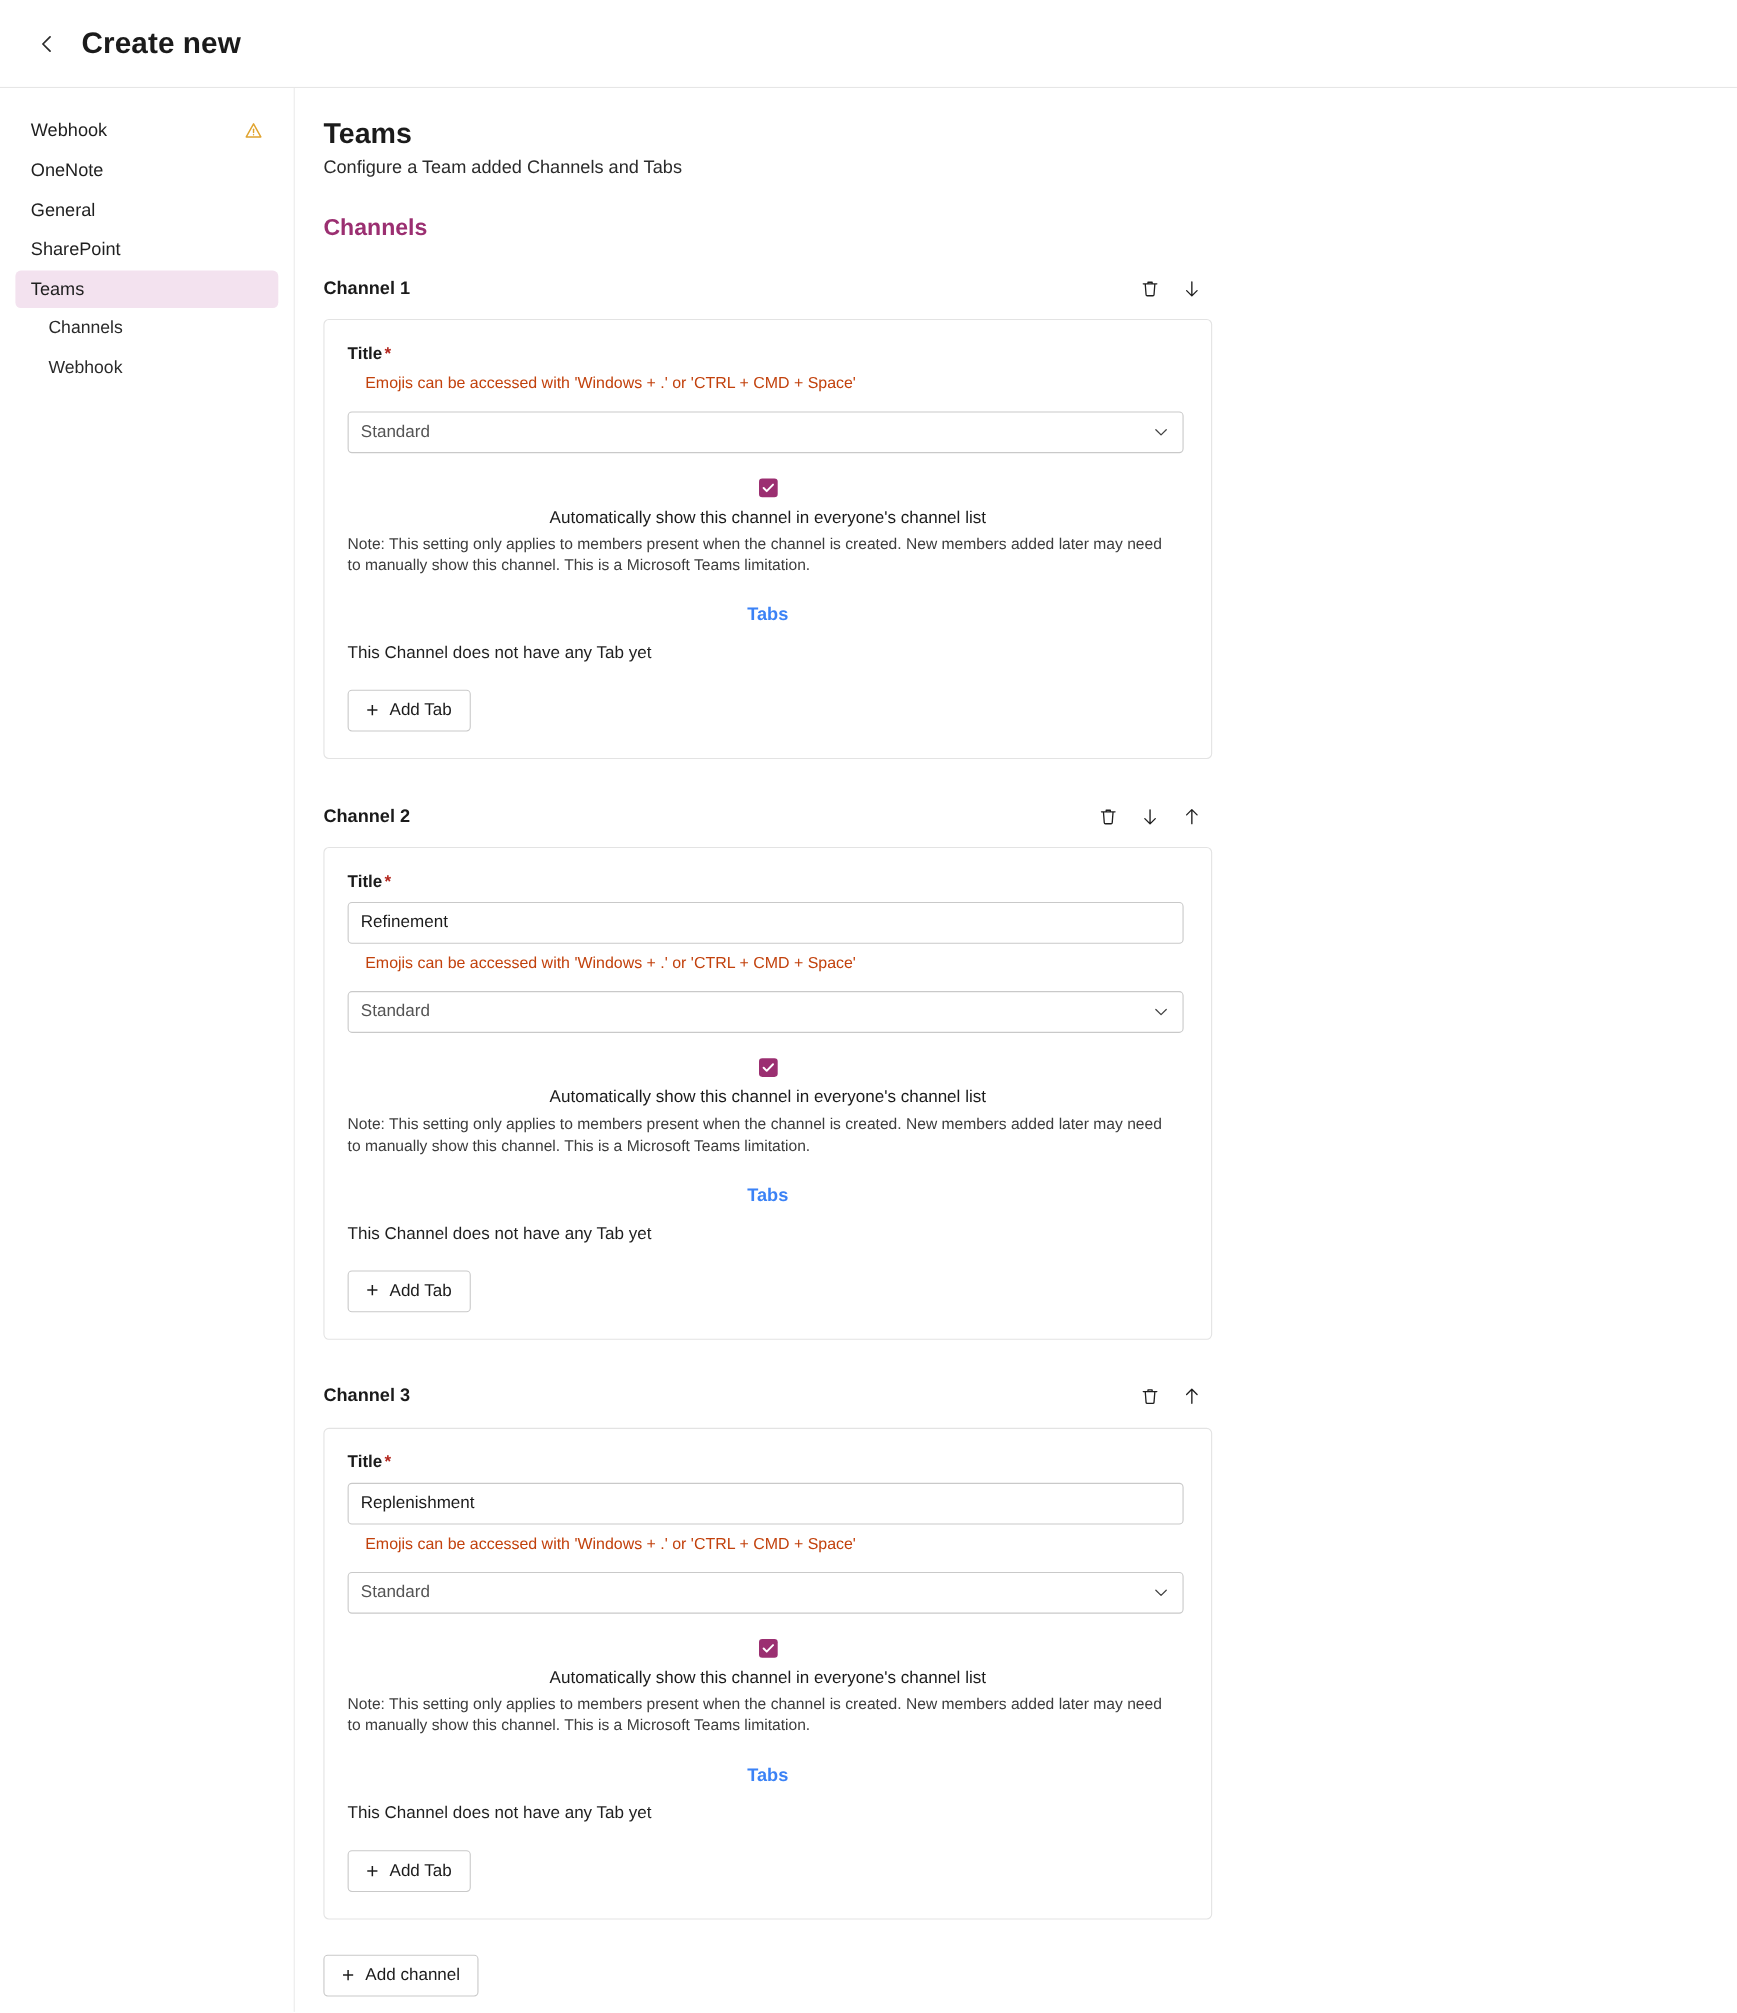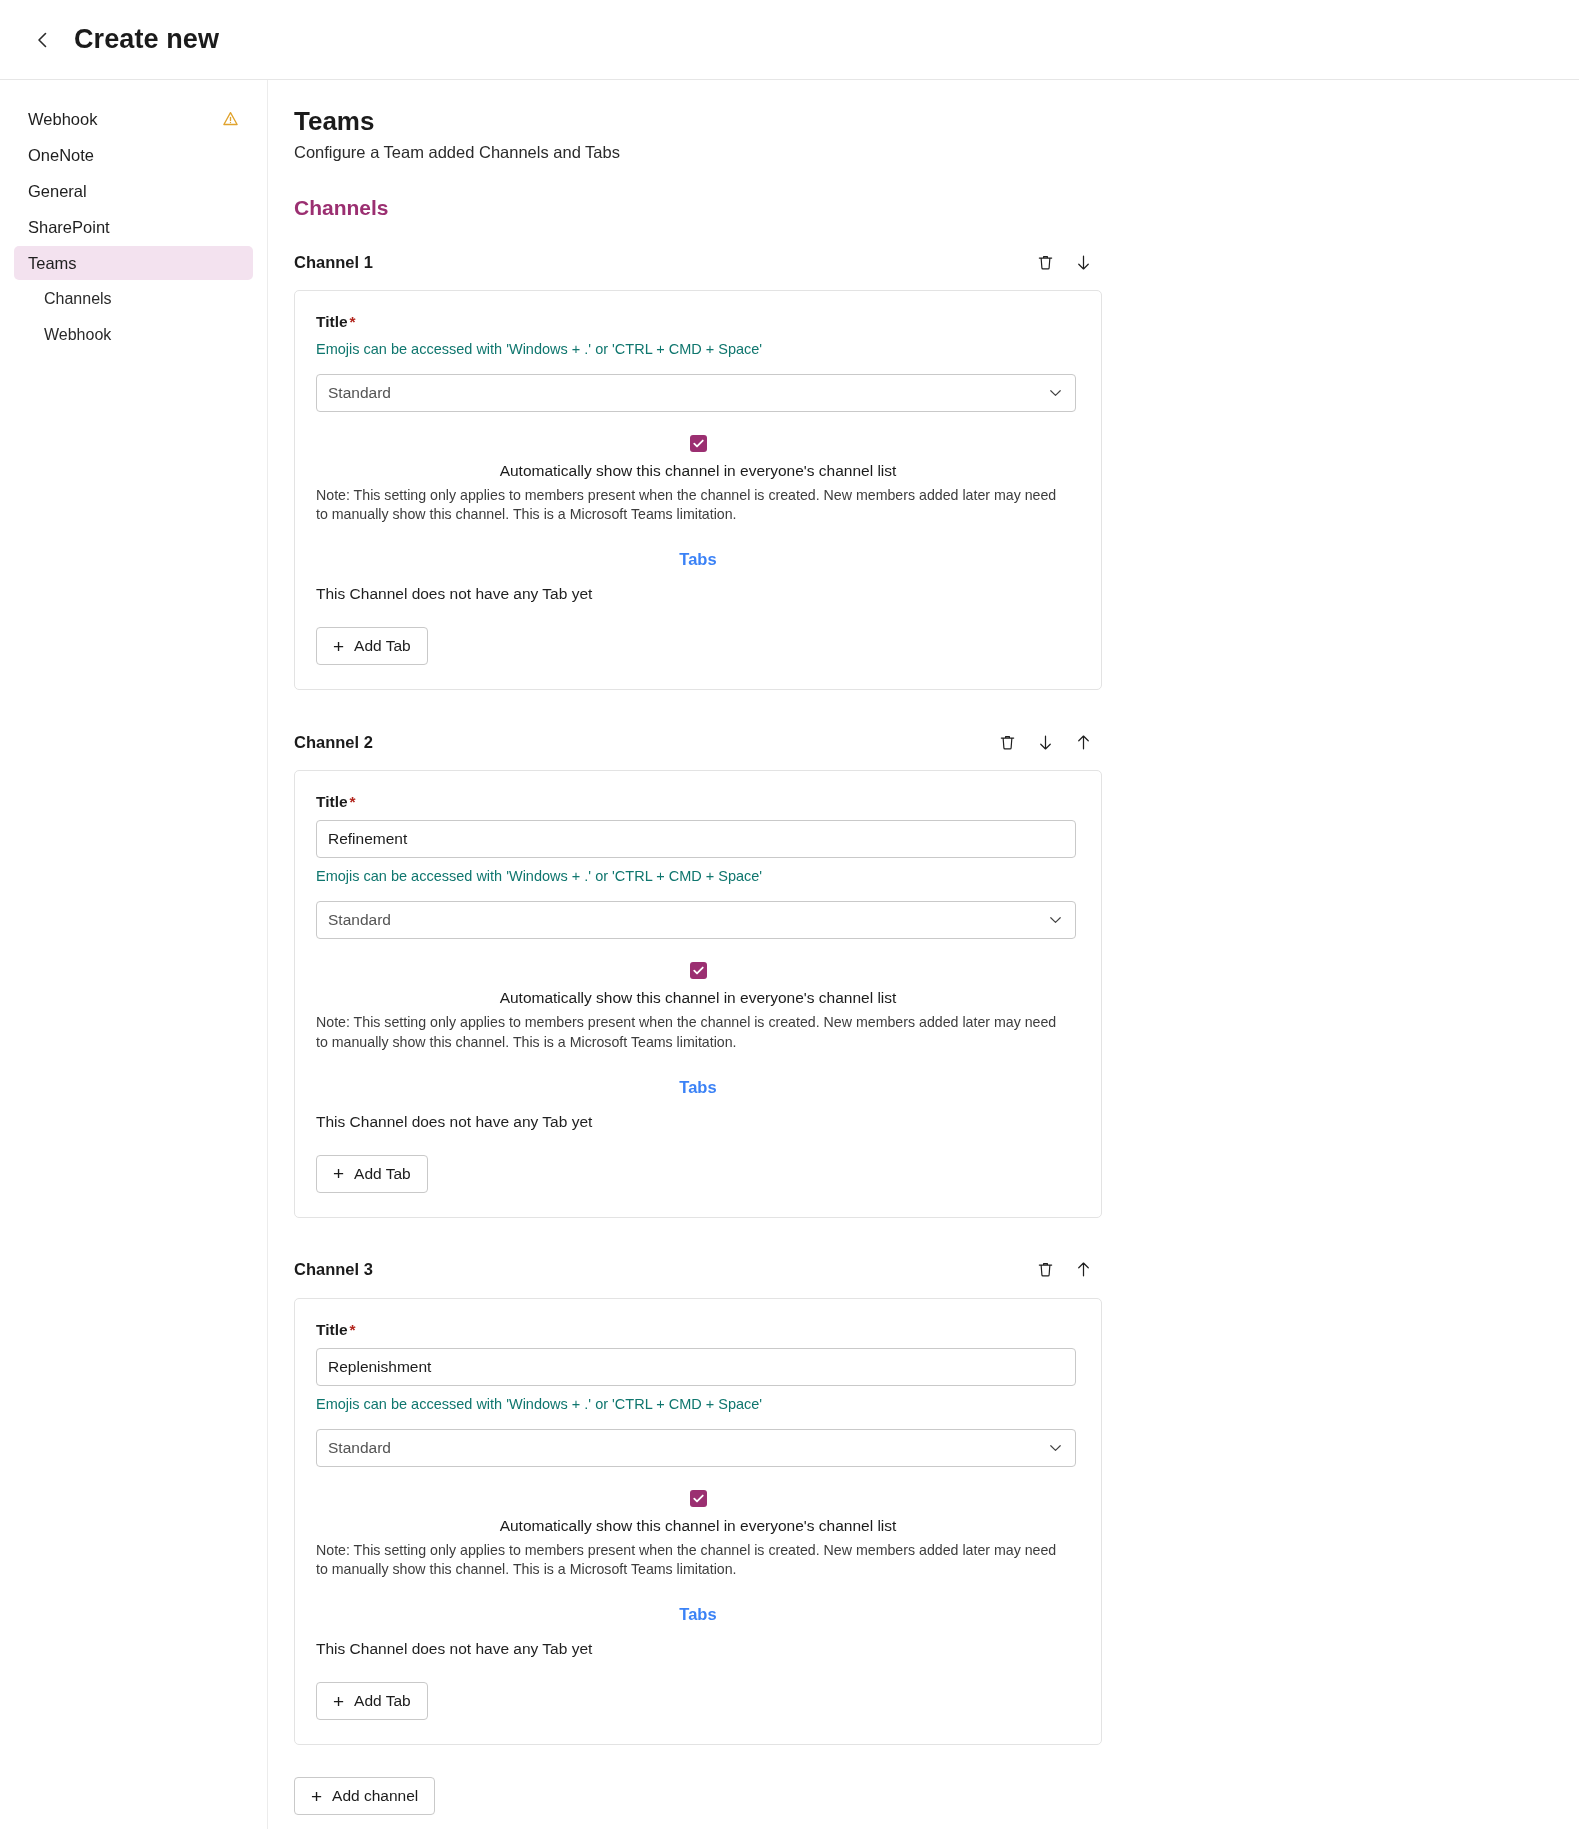--- a/index.html
+++ b/index.html
@@ -147,22 +147,22 @@
     border: 1px solid #c9c9c9;
     border-radius: 4px;
     padding: 0 11px;
     font-size: 15.5px;
     color: #1b1b1b;
     background: #ffffff;
     font-family: "Liberation Sans", sans-serif;
   }
   .hint {
     font-size: 14.5px;
-    color: #0f766e;
-    margin: 10px 0 17px 0;
+    color: #c2410c;
+    margin: 10px 0 17px 16px;
   }
   .select-wrap {
     position: relative;
     width: 760px;
     height: 38px;
   }
   .select-box {
     width: 100%;
     height: 100%;
     border: 1px solid #c9c9c9;

